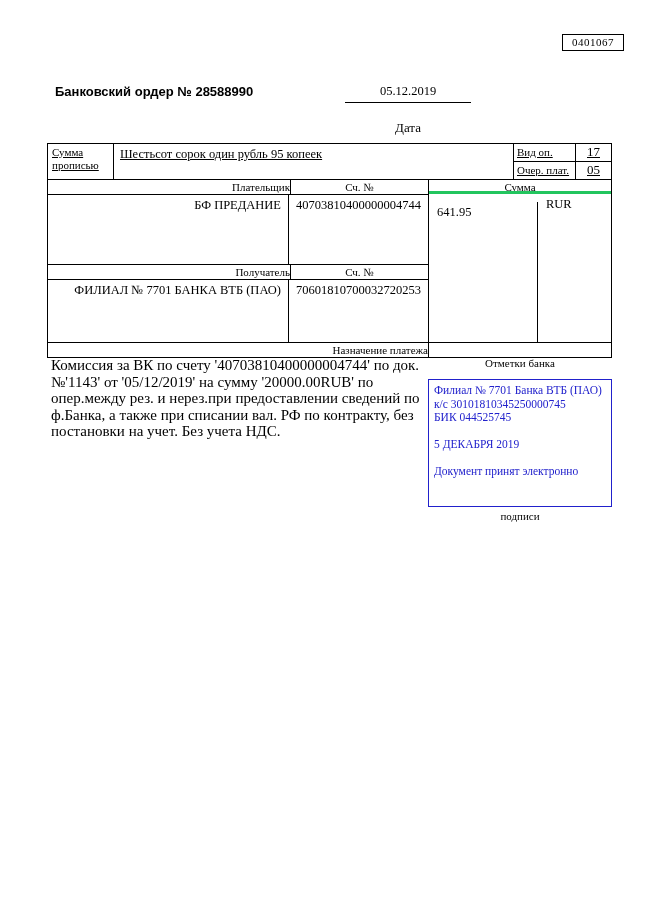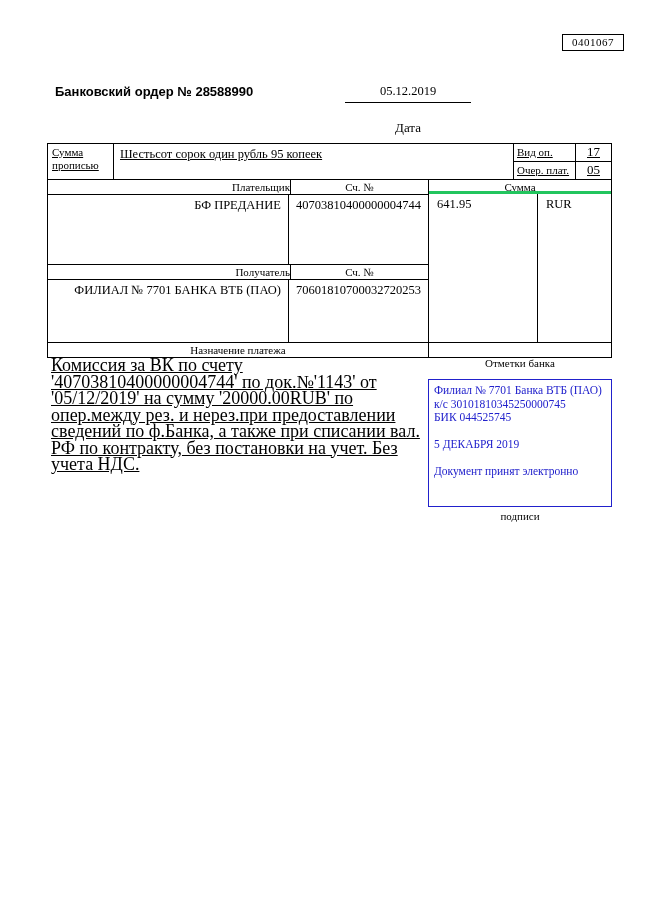--- a/index.html
+++ b/index.html
@@ -59,32 +59,32 @@
   .acct-col { flex: 1; }
   .data-row { display: flex; }
   .data-row .payer-col { border-right: 1px solid #000; padding: 3px 7px; }
   .data-row .acct-col { padding: 3px 7px; }
   .payer-data { height: 70px; border-bottom: 1px solid #000; }
   .payee-data { height: 62px; }
 
   .right-part { flex: 1; display: flex; flex-direction: column; }
   .sum-hdr { border-bottom: 3px solid #22c55e; }
   .sum-body { flex: 1; display: flex; }
-  .sum-amt { width: 109px; border-right: 1px solid #000; padding: 3px 8px; }
+  .sum-amt { width: 109px; border-right: 1px solid #000; padding: 3px 8px; margin-top: 8px; }
   .sum-cur { flex: 1; padding: 3px 8px; }
 
   .purpose-row { display: flex; border-top: 1px solid #000; }
-  .purpose-hdr { width: 381px; border-right: 1px solid #000; }
+  .purpose-hdr { width: 381px; border-right: 1px solid #000; text-align: right; }
   .purpose-rest { flex: 1; }
 
   
   .below { position: absolute; left: 47px; top: 355px; width: 565px; display: flex; }
   .purpose-text {
     width: 381px; padding: 2px 8px 0 4px;
-    font-size: 18px; line-height: 16.5px; text-decoration: underline;
+    font-size: 15px; line-height: 16.5px;
   }
   .marks-area { flex: 1; }
   .marks-hdr { text-align: center; font-size: 11px; padding-top: 2px; }
   .stamp {
     margin-top: 10px;
     border: 1px solid var(--stamp-blue, #2121cc);
     color: var(--stamp-blue, #2121cc);
     font-size: 11.5px; line-height: 13.5px;
     padding: 4px 5px;
     min-height: 128px;

